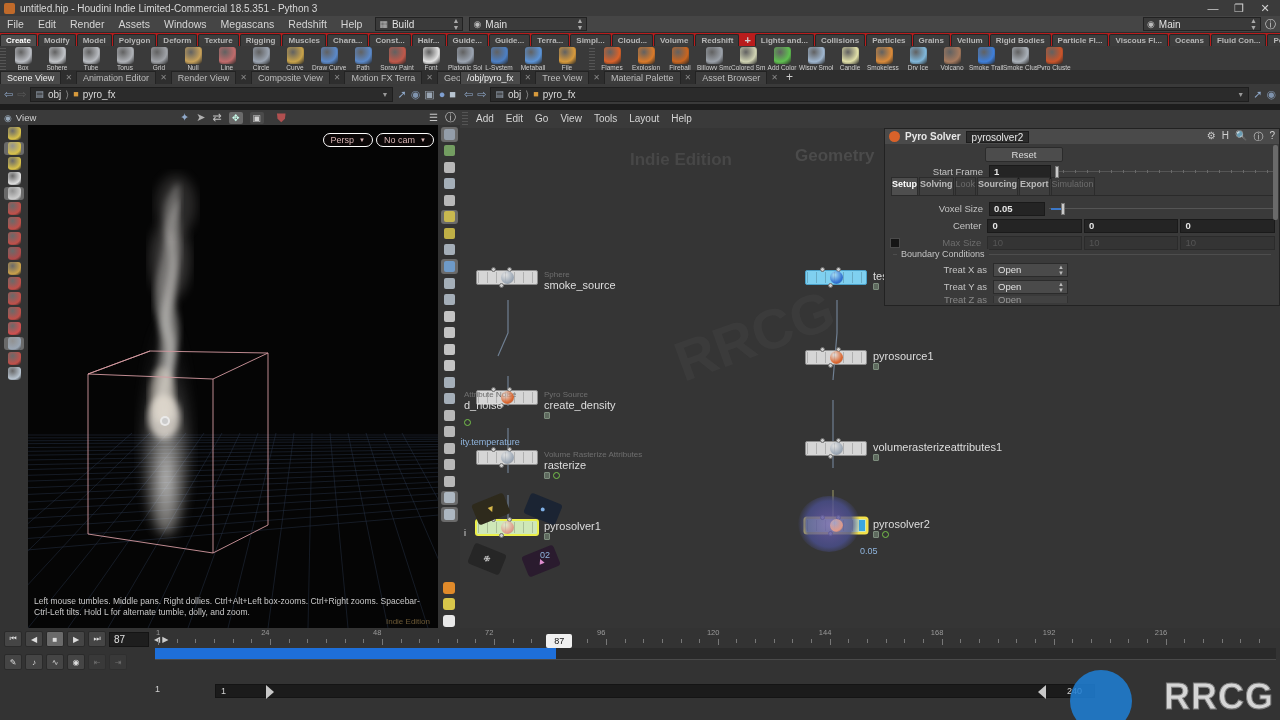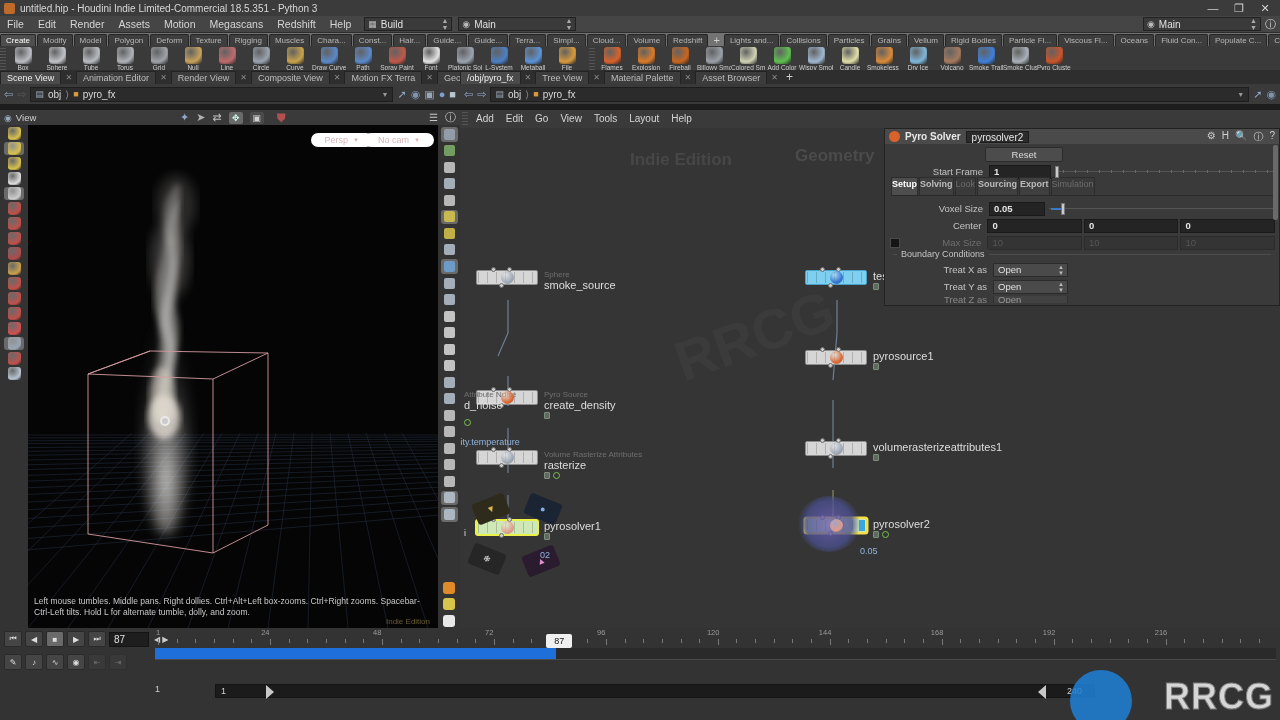--- a/index.html
+++ b/index.html
@@ -20,22 +20,22 @@
   .menubar { height:17px; background:#454545; display:flex; align-items:center;
     font-size:10.5px; color:#d5d5d5; border-bottom:1px solid #2c2c2c; position:relative; }
   .menubar .mi { padding:0 7px; line-height:17px; height:17px; }
   .combo { height:14px; background:#3a3a3a; border:1px solid #222; display:flex;
     align-items:center; font-size:10px; color:#e0e0e0; padding:0 3px; margin-left:6px;
     position:relative; }
   .combo .spin { margin-left:auto; padding-left:10px; font-size:7px; line-height:7px; color:#aaa;}
   .combo .gi { margin-right:4px; font-size:9px; color:#bbb; }
 
   
-  .shelftabs { height:13px; background:#737373; display:flex; align-items:flex-end;
-    font-size:8px; color:#b6b6b6; overflow:hidden; }
+  .shelftabs { height:13px; background:#b91c1c; display:flex; align-items:flex-end;
+    font-size:8px; color:#b6b6b6; overflow:hidden;font-weight:bold; }
   .shelftabs .st { padding:0 5px; height:12px; line-height:12px; background:#3d3d3d;
     border:1px solid #252525; border-bottom:none; margin-right:1px; white-space:nowrap;
     border-radius:2px 2px 0 0; }
   .shelftabs .st.active { background:#4e4e4e; color:#fff; }
   .shelftabs .plus { color:#cfcfcf; padding:0 4px; font-size:11px; line-height:12px;}
 
   
   .shelf { height:32px; background:#3a3a3a; display:flex; align-items:center;
     border-bottom:1px solid #222; overflow:hidden; }
   .shelfitem { width:34px; height:31px; display:flex; flex-direction:column;
@@ -73,21 +73,21 @@
   .vtoolL { position:absolute; left:0; top:15px; width:28px; height:503px; background:#333;
     display:flex; flex-direction:column; align-items:center; padding-top:2px; gap:2px; }
   .vtoolR { position:absolute; right:0; top:15px; width:22px; height:503px; background:#333;
     display:flex; flex-direction:column; align-items:center; padding-top:2px; gap:2px; }
   .tbtn { width:20px; height:18px; border-radius:3px; display:flex; align-items:center;
     justify-content:center; font-size:10px; color:#ddd; }
   .tbtn.sel { background:#6a6a6a; }
   .tbtnS { width:17px; height:16px; border-radius:3px; display:flex; align-items:center;
     justify-content:center; font-size:9px; color:#ddd; }
   .tbtnS.sel { background:#6a6a6a; }
-  .vp-pill { position:absolute; height:14px; border:7px solid #ffffff; border-radius:8px;
+  .vp-pill { position:absolute; height:14px; border:1px solid #ffffff; border-radius:8px;
     color:#d9b5b5; font-size:9px; display:flex; align-items:center; padding:0 7px;
     background:rgba(20,10,10,.4); }
   .vp-hint { position:absolute; left:6px; bottom:10px; right:6px; font-size:8.5px;
     color:#c9c9c9; line-height:11px; }
   .vp-indie { position:absolute; right:8px; bottom:2px; font-size:8px; color:#6d5a36; }
 
   
   #netpane { position:absolute; left:460px; top:110px; width:820px; height:518px; background:#b91c1c;}
   .netmenu { height:18px; background:#3a3a3a; display:flex; align-items:center;
     font-size:10px; color:#d5d5d5; }
@@ -188,21 +188,21 @@
       <span>✕</span>
     </div>
   </div>
 
   <div class="menubar">
     <div id="mainmenu" style="display:flex;align-items:center;">
         <div class="mi">File</div>
         <div class="mi">Edit</div>
         <div class="mi">Render</div>
         <div class="mi">Assets</div>
-        <div class="mi">Motion</div>
+        <div class="mi">Windows</div>
         <div class="mi">Megascans</div>
         <div class="mi">Redshift</div>
         <div class="mi">Help</div>
       </div>
     <div class="combo" style="width:88px;">
       <span class="gi">▦</span>
       <span>Build</span>
       <span class="spin">▲<br>▼</span>
     </div>
     <div class="combo" style="width:118px;">

